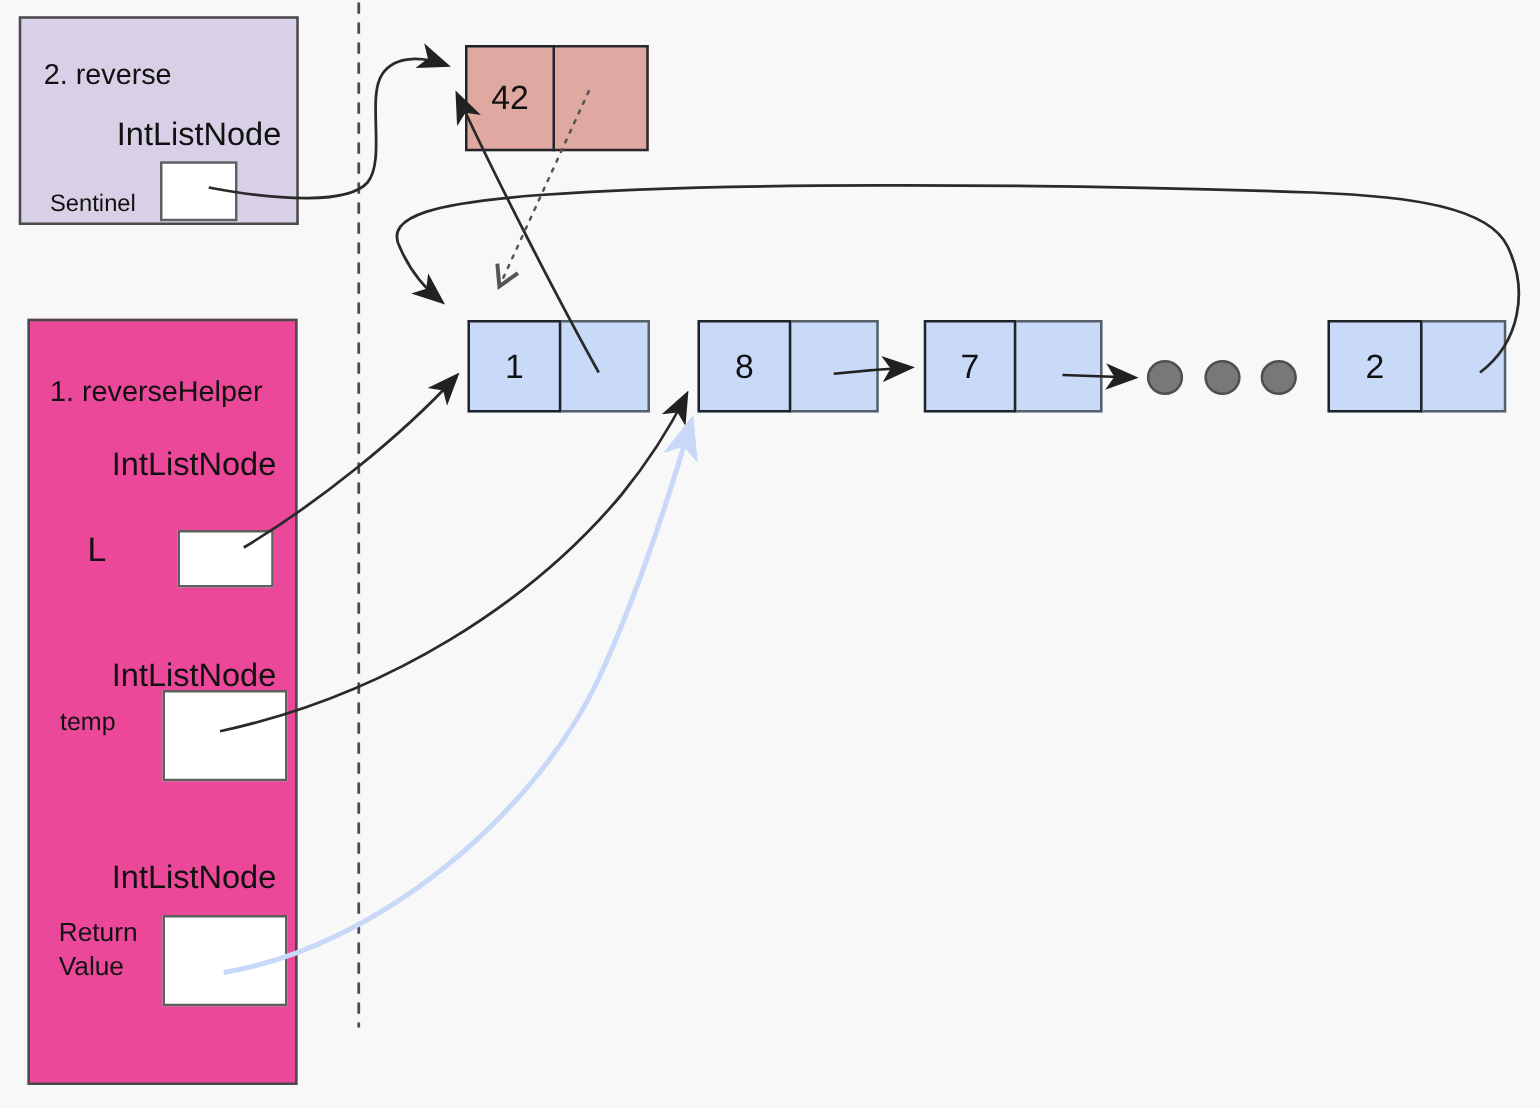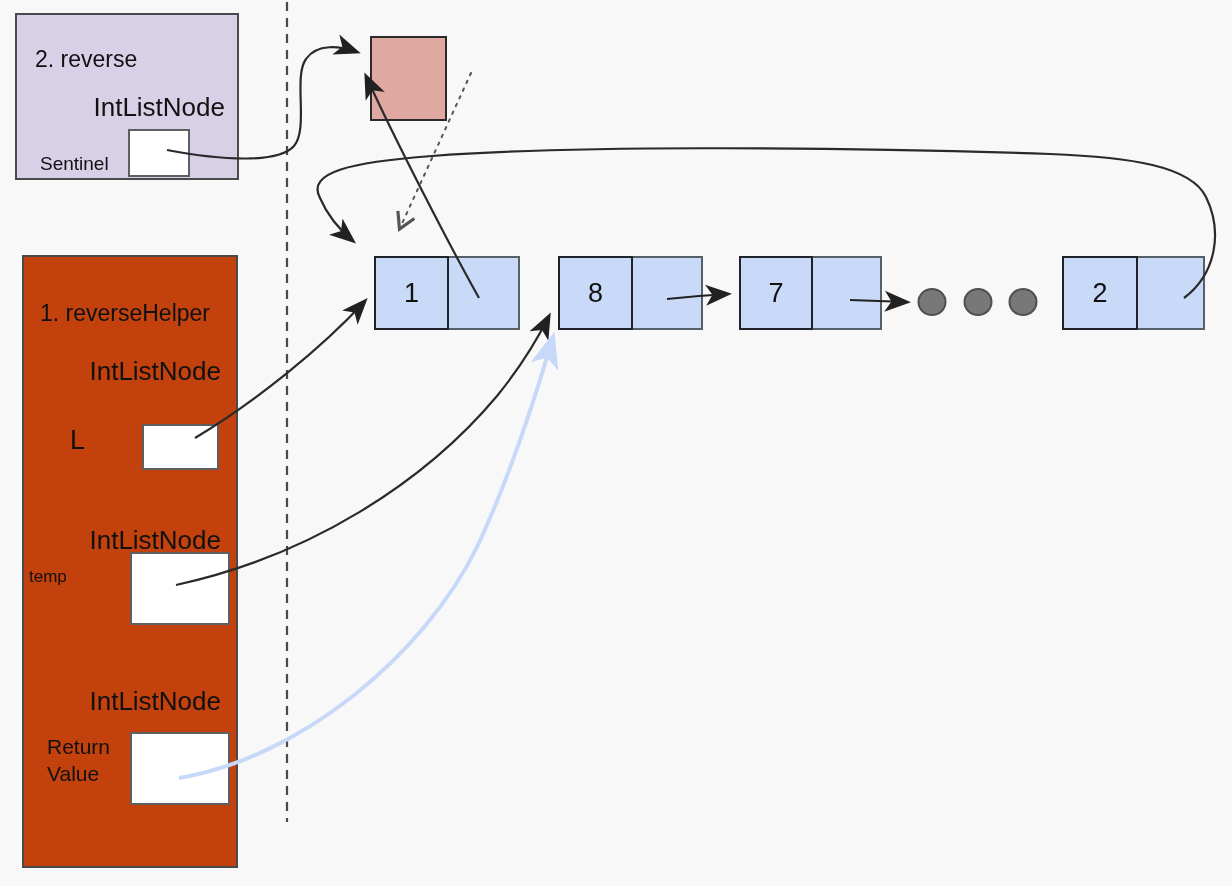--- a/index.html
+++ b/index.html
@@ -2,21 +2,21 @@
 <html><head>
 <meta charset="utf-8">
 <style>
   html,body{margin:0;padding:0;background:#f8f8f8;}
   .canvas{
     position:relative;width:1232px;height:886px;background:#f8f8f8;
     font-family:"Liberation Sans", sans-serif;color:#111;overflow:hidden;
   }
   .frame{position:absolute;border:2px solid #4a4a4a;box-sizing:border-box;}
   .frame0{left:15px;top:13px;width:224px;height:167px;background:#d8d0e7;}
-  .frame1{left:22px;top:255px;width:216px;height:613px;background:#c2410c;}
+  .frame1{left:22px;top:255px;width:216px;height:613px;background:#ec4899;}
   .frame-title{position:absolute;font-size:23px;}
   .type-label{position:absolute;font-size:26px;text-align:right;}
   .var-label{position:absolute;}
   .ptr-box{position:absolute;background:#ffffff;border:2px solid #5f5f5f;box-sizing:border-box;}
   .node{position:absolute;display:flex;}
   .cell{box-sizing:border-box;display:flex;align-items:center;justify-content:center;
         font-size:27px;}
   .cell.val{border:2px solid #1f242b;z-index:2;}
   .cell.nxt{border:2px solid #566069;margin-left:-2px;z-index:1;}
   .blue  .cell{background:#c9daf8;}
@@ -37,29 +37,30 @@
   </div>
 
   <div class="frame frame1">
     <div class="frame-title" style="left:16px;top:43px;">1. reverseHelper</div>
 
     <div class="type-label" style="right:15px;top:99px;">IntListNode</div>
     <div class="var-label" style="left:46px;top:168px;font-size:27px;">L</div>
     <div class="ptr-box" style="left:118px;top:167px;width:77px;height:46px;"></div>
 
     <div class="type-label" style="right:15px;top:268px;">IntListNode</div>
-    <div class="var-label" style="left:5px;top:310px;font-size:17px;">temp</div>
+    <div class="var-label" style="left:24px;top:310px;font-size:20px;">temp</div>
     <div class="ptr-box" style="left:106px;top:295px;width:100px;height:73px;"></div>
 
     <div class="type-label" style="right:15px;top:429px;">IntListNode</div>
     <div class="var-label" style="left:23px;top:476px;font-size:21px;line-height:27px;width:84px;">Return Value</div>
     <div class="ptr-box" style="left:106px;top:475px;width:100px;height:73px;"></div>
   </div>
 
   <div class="node pink" style="left:372px;top:36px;">
+    <div class="cell val" style="width:72px;height:85px;">42</div>
     <div class="cell nxt" style="width:77px;height:85px;"></div>
   </div>
 
   <div class="node blue" style="left:374px;top:256px;">
     <div class="cell val" style="width:75px;height:74px;">1</div>
     <div class="cell nxt" style="width:73px;height:74px;"></div>
   </div>
 
   <div class="node blue" style="left:558px;top:256px;">
     <div class="cell val" style="width:75px;height:74px;">8</div>

